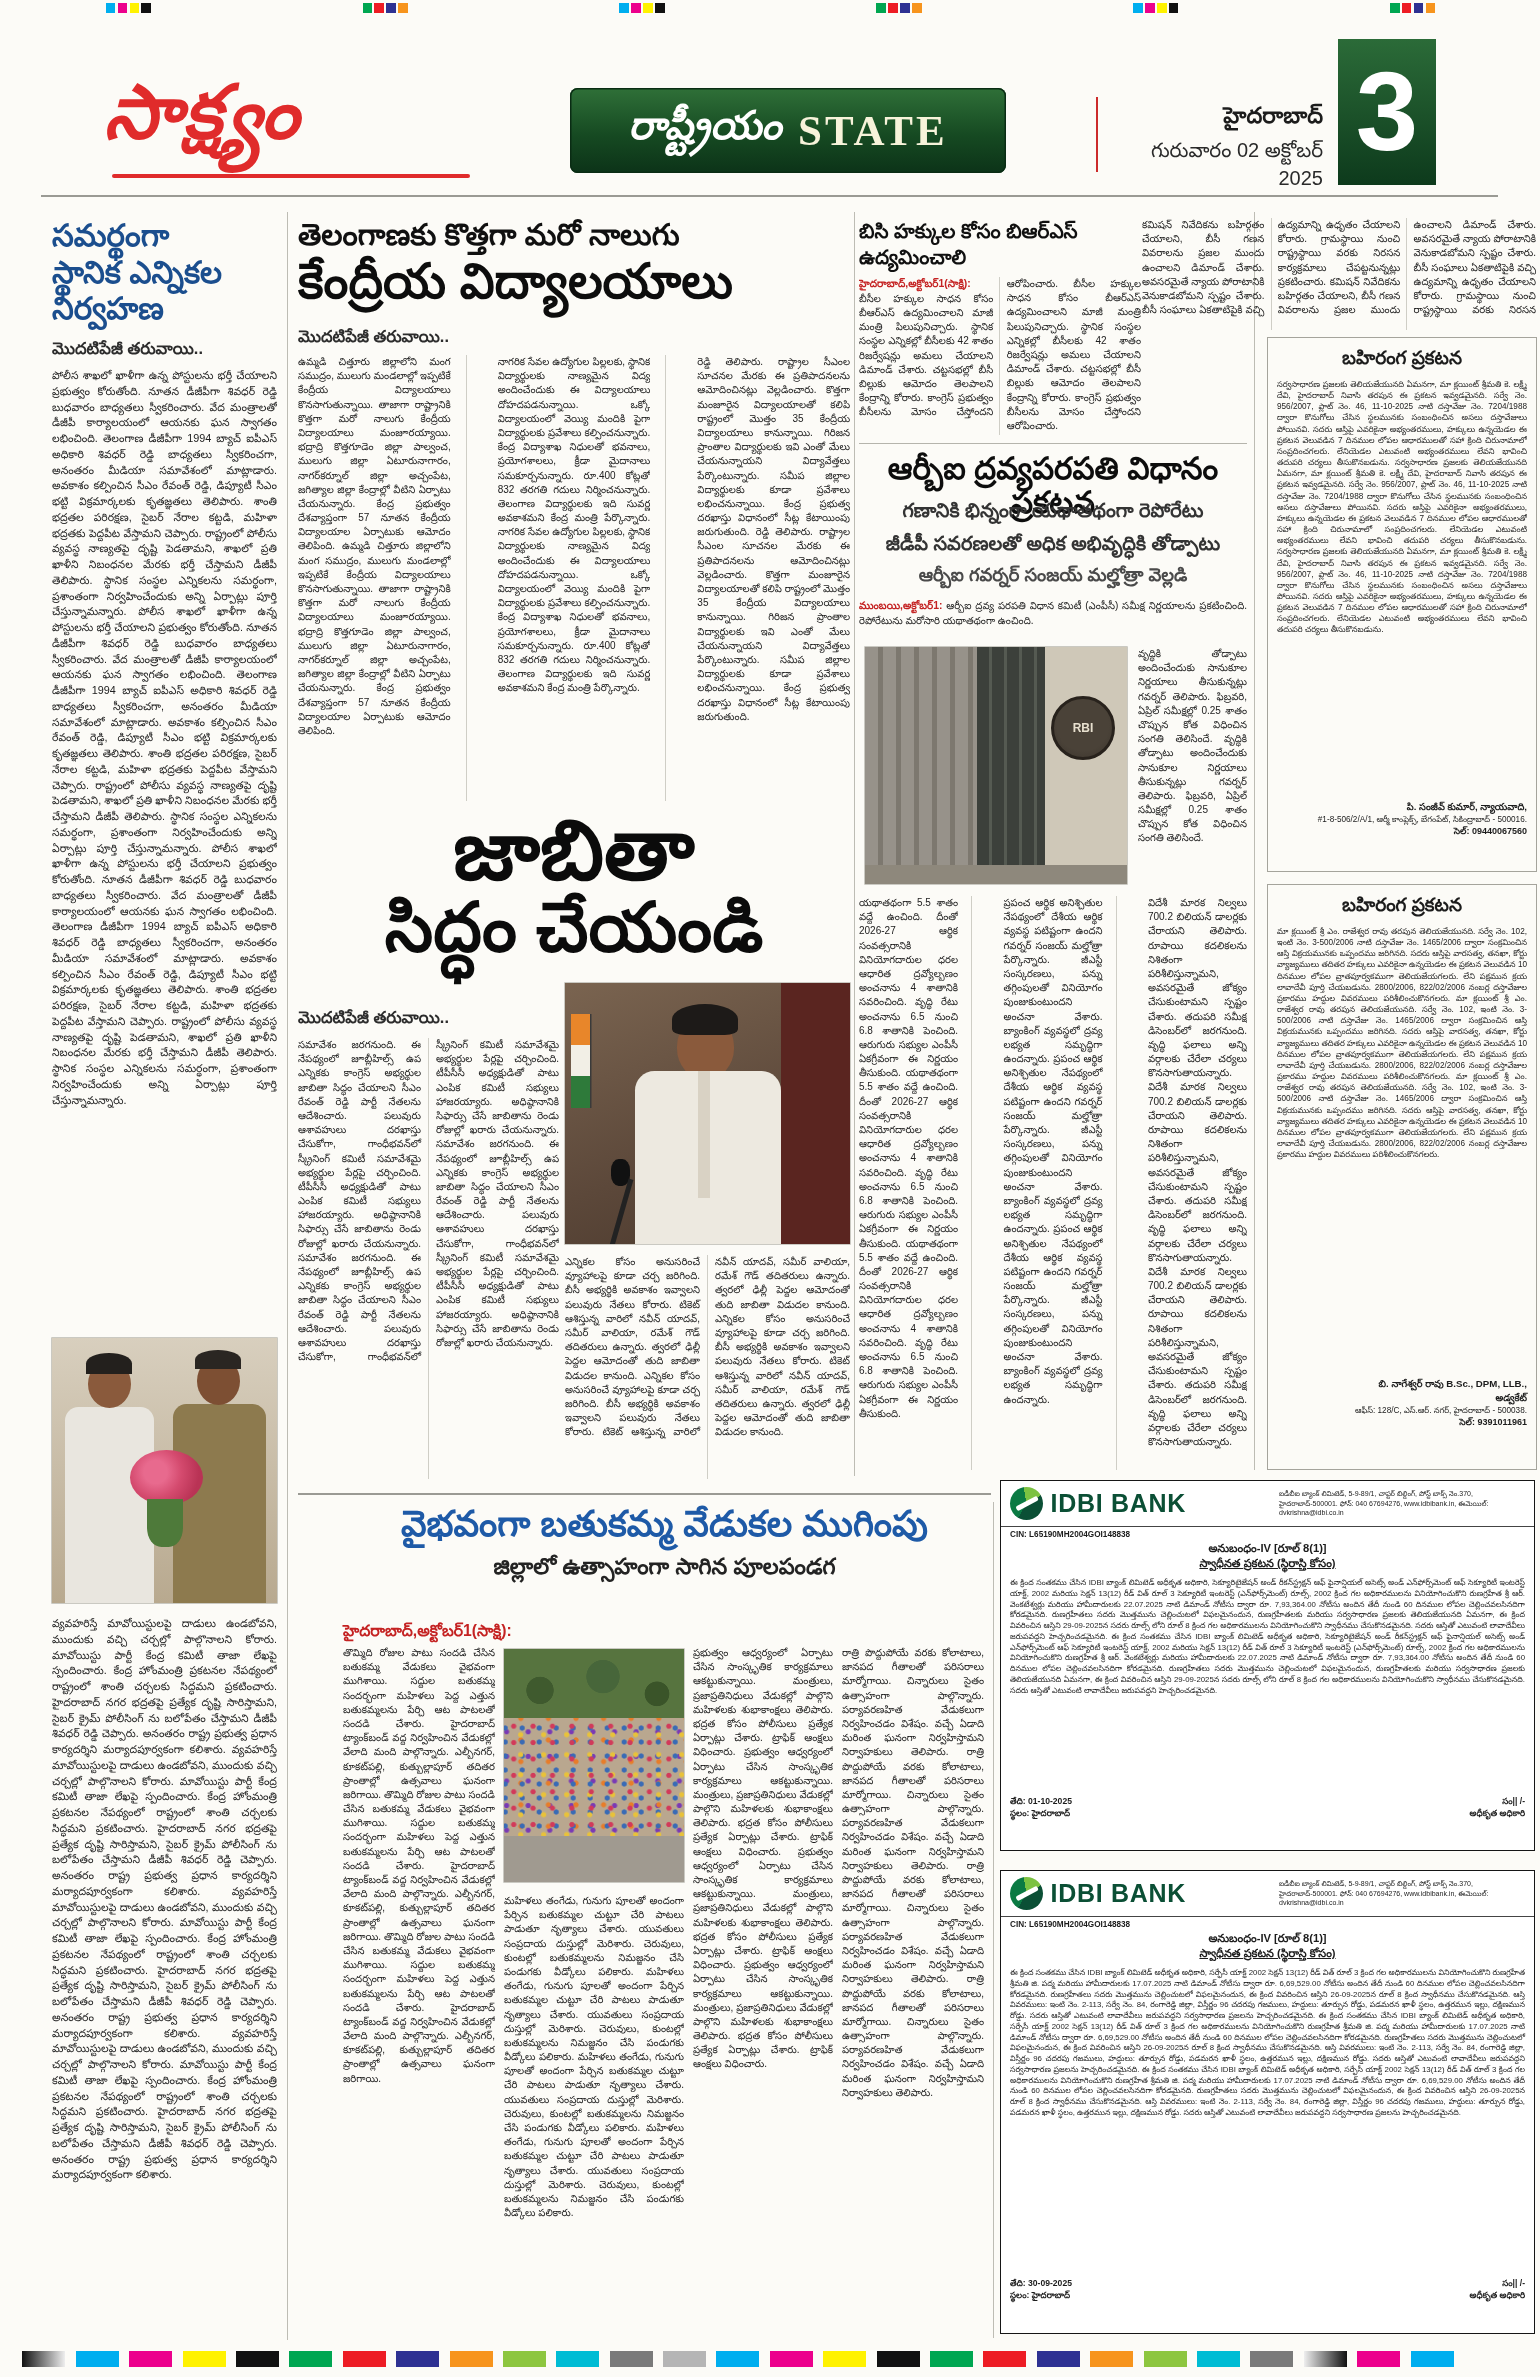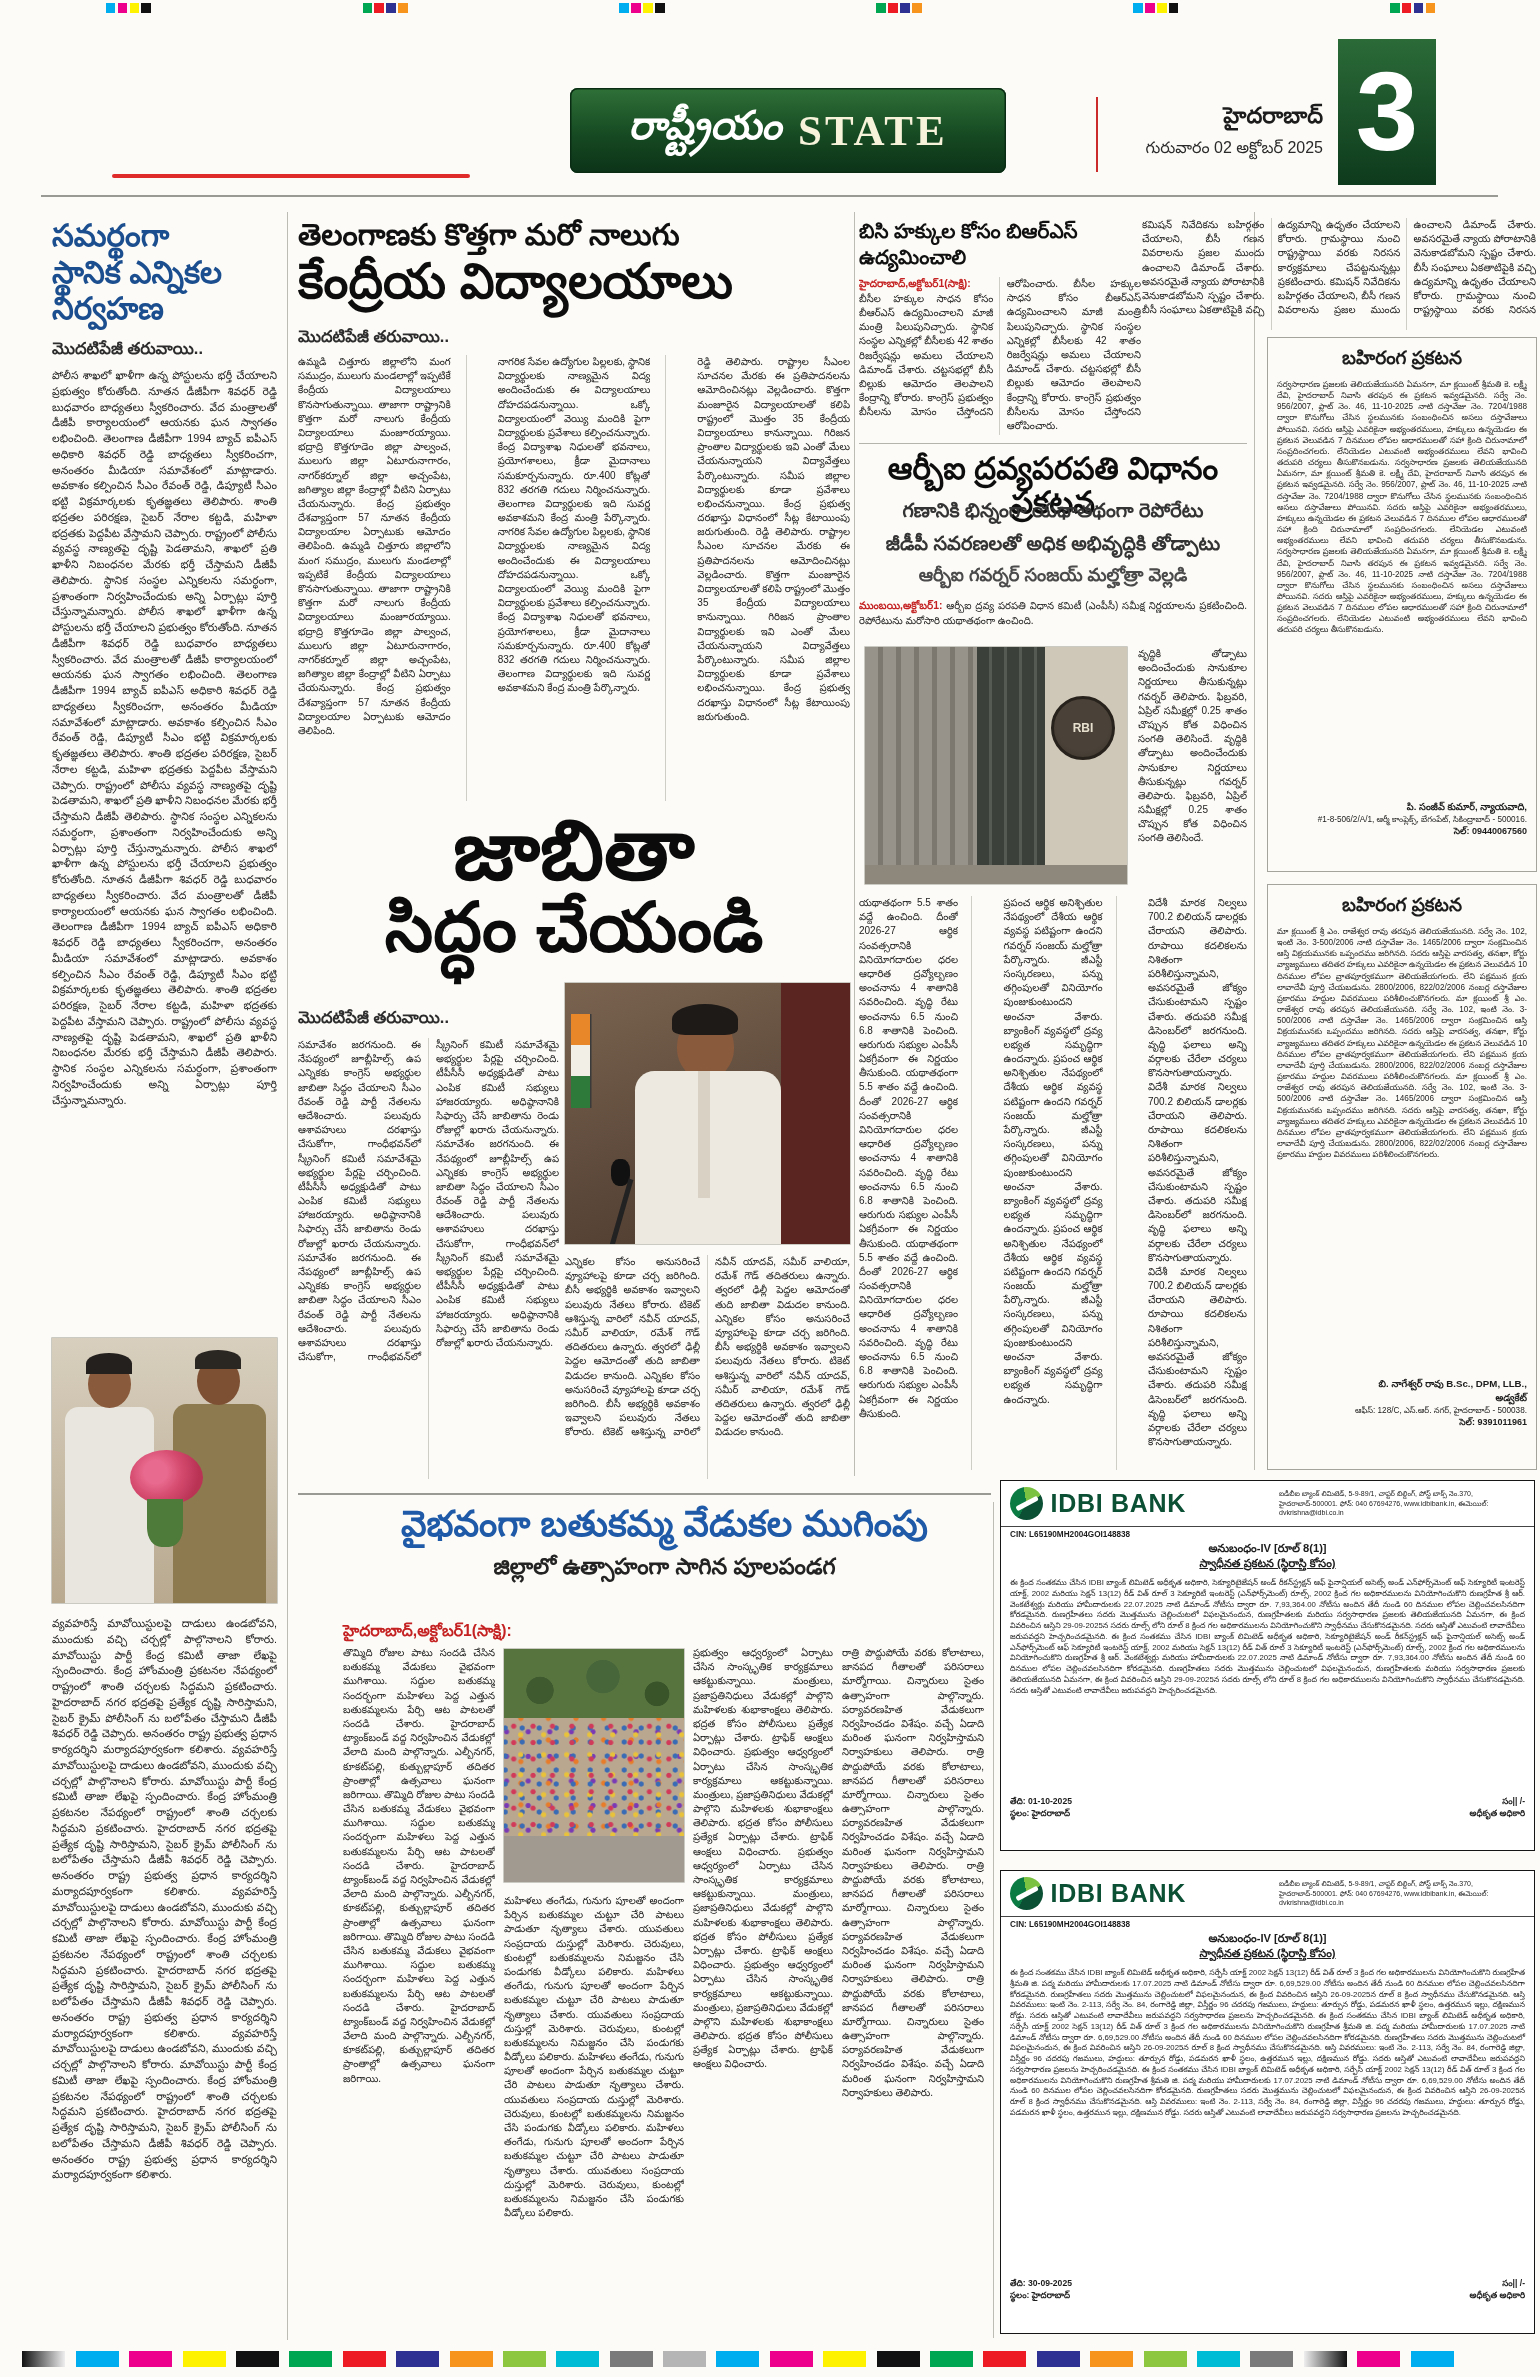--- a/index.html
+++ b/index.html
@@ -29,21 +29,21 @@
   .hl-bat{font-size:36px;font-weight:800;color:#1e5aa7;text-align:center;line-height:1.1}
   .bat-sub1{font-size:22.4px;font-weight:700;text-align:center;color:#232323}
   .bat-sub2{font-size:20px;font-weight:700;text-align:center;color:#232323}
   
   .masthead{font-size:75px;font-weight:800;color:#e02b2b;font-style:italic;letter-spacing:1.5px;line-height:1}
   .mast-underline{position:absolute;height:3.7px;background:#e02b2b;border-radius:2.2px}
   .banner{background:linear-gradient(180deg,#2f7038 0%,#164a22 55%,#0c3318 100%);border-radius:7.5px;display:flex;align-items:center;justify-content:center;gap:16.4px;box-shadow:inset 0 0 0 1.5px #0a2c14}
   .banner .te{font-size:40px;font-weight:800;font-style:italic;color:#ffffff}
   .banner .en{font-size:43px;font-weight:800;font-family:"Liberation Serif",serif;color:#f7f3da;letter-spacing:3px}
   .edition-name{font-size:22.4px;font-weight:800;color:#1c1c1c;text-align:right}
-  .edition-date{font-size:16px;color:#2a2a2a;text-align:right;margin-top:4.5px}
+  .edition-date{font-size:20px;color:#2a2a2a;text-align:right;margin-top:4.5px}
   .pagebox{background:linear-gradient(180deg,#2b6b38,#0d3a1c);display:flex;align-items:center;justify-content:center}
   .pagenum{font-size:112px;font-weight:800;color:#ffffff;line-height:1}
   
   .notice{border:0.7px solid #a5a49c;padding:9px 9px;background:#fcfbf7}
   .notice-title{font-size:18.6px;font-weight:800;text-align:center;margin-bottom:6px}
   .sign{text-align:right;margin-top:5px}
   .sign .nm{font-size:9.7px;font-weight:800}
   .sign .ad{font-size:8.2px}
   .sign .ph{font-size:9px;font-weight:700}
   
@@ -108,20 +108,21 @@
         <b style="background:#111"></b>
       </i>
     <i>
         <b style="background:#00a651"></b>
         <b style="background:#ed1c24"></b>
         <b style="background:#2e3192"></b>
         <b style="background:#f7941d"></b>
       </i>
   </div>
 
+  <div class="abs masthead" style="left:104px;top:75px;width:432px;height:97px">సాక్ష్యం</div>
   <div class="mast-underline" style="left:112px;top:174px;width:358px"></div>
 
   <div class="abs banner" style="left:570px;top:88px;width:436px;height:85px">
     <span class="te">రాష్ట్రీయం</span>
     <span class="en">STATE</span>
   </div>
 
   <div class="abs" style="left:1096px;top:97px;width:2.2px;height:75px;background:#cc2b2b"></div>
   <div class="abs" style="left:1103px;top:103px;width:220px">
     <div class="edition-name">హైదరాబాద్</div>

